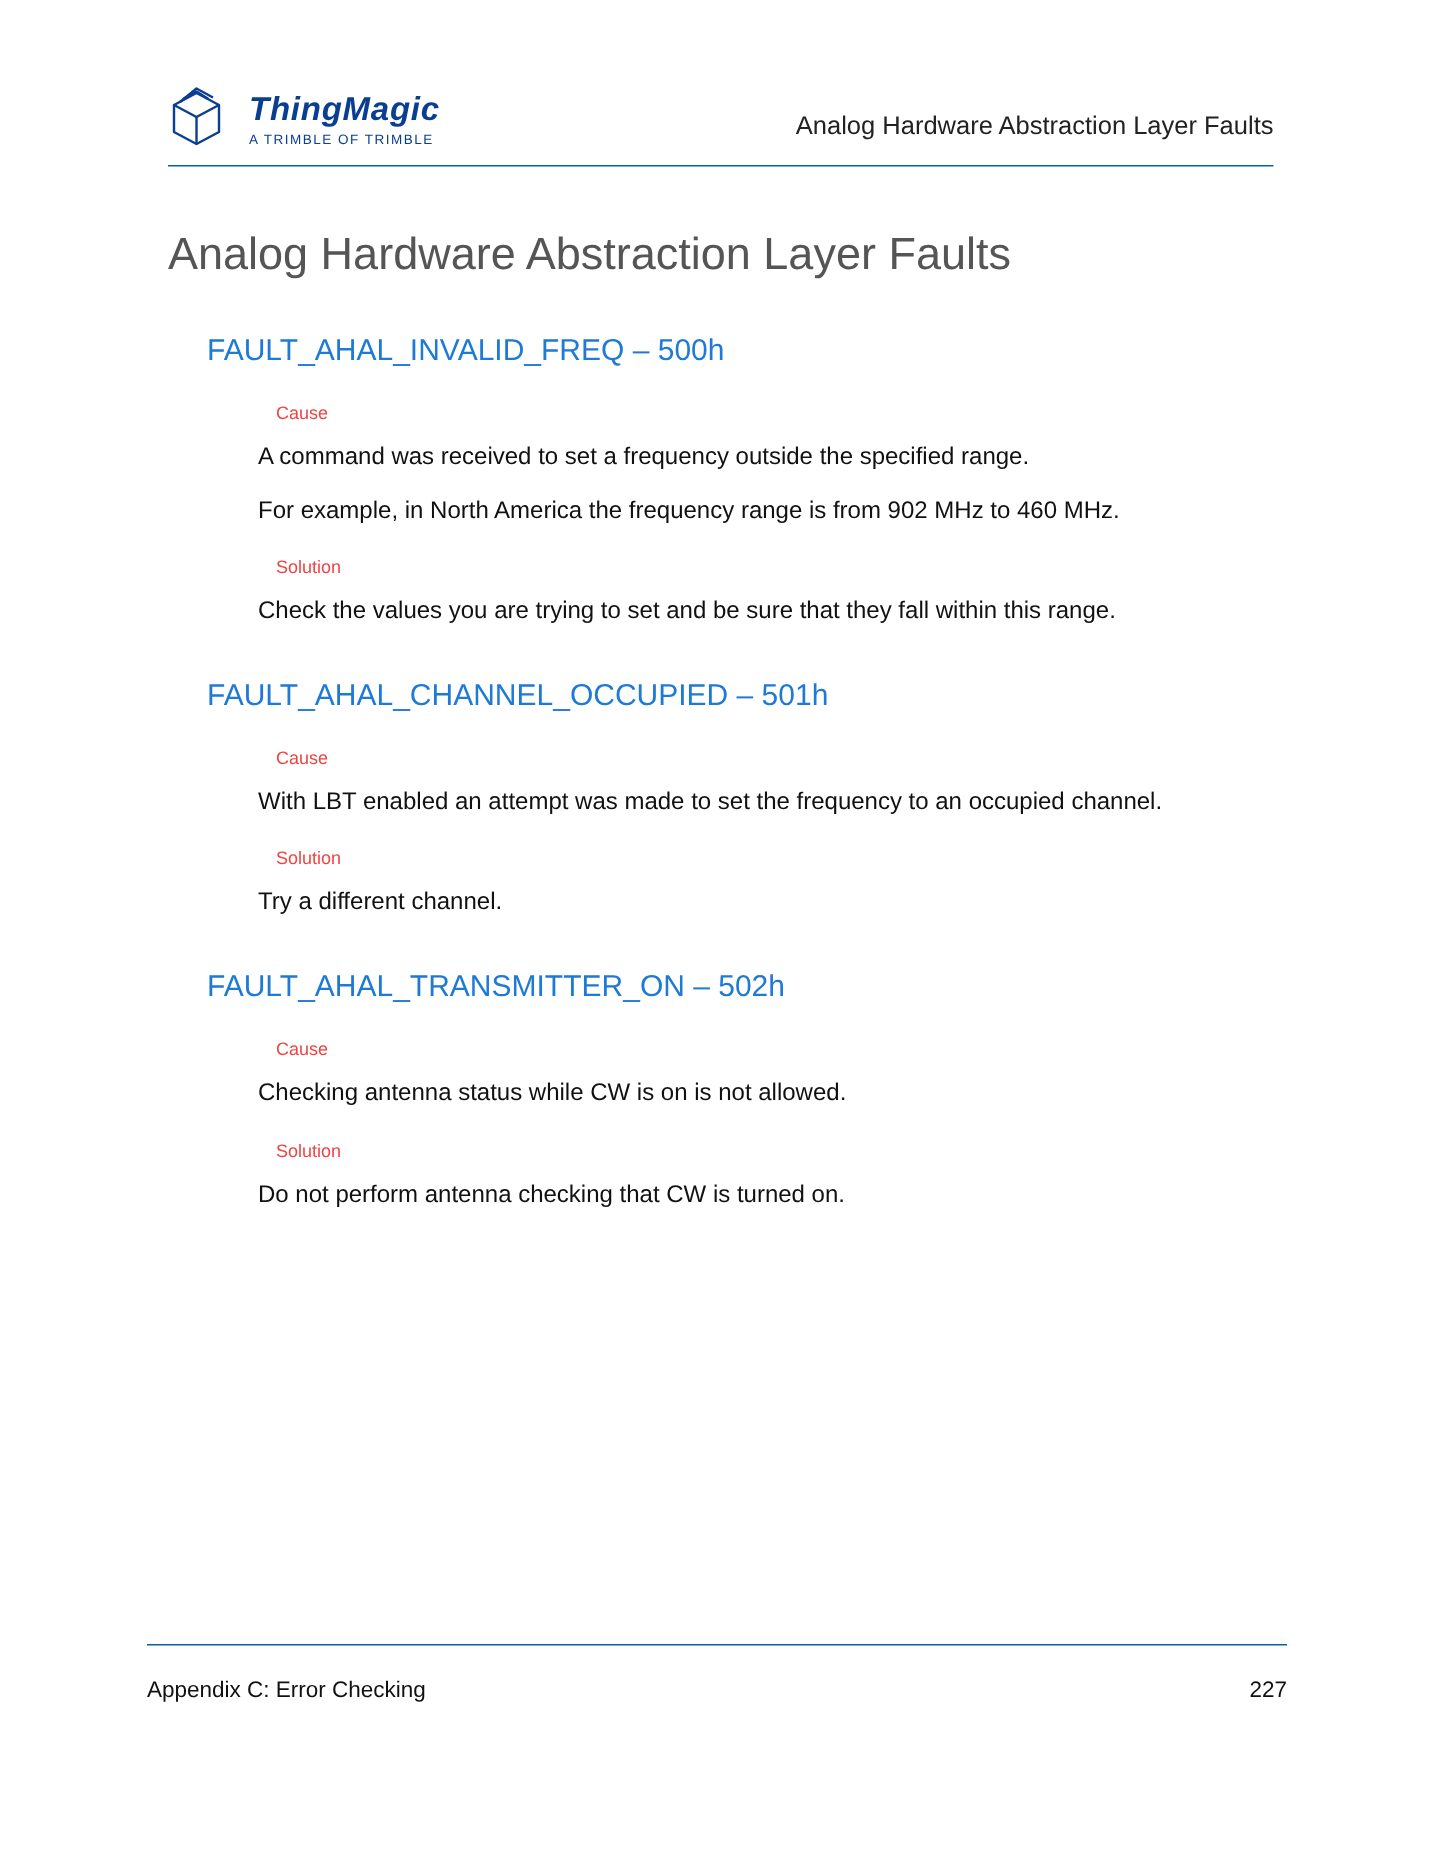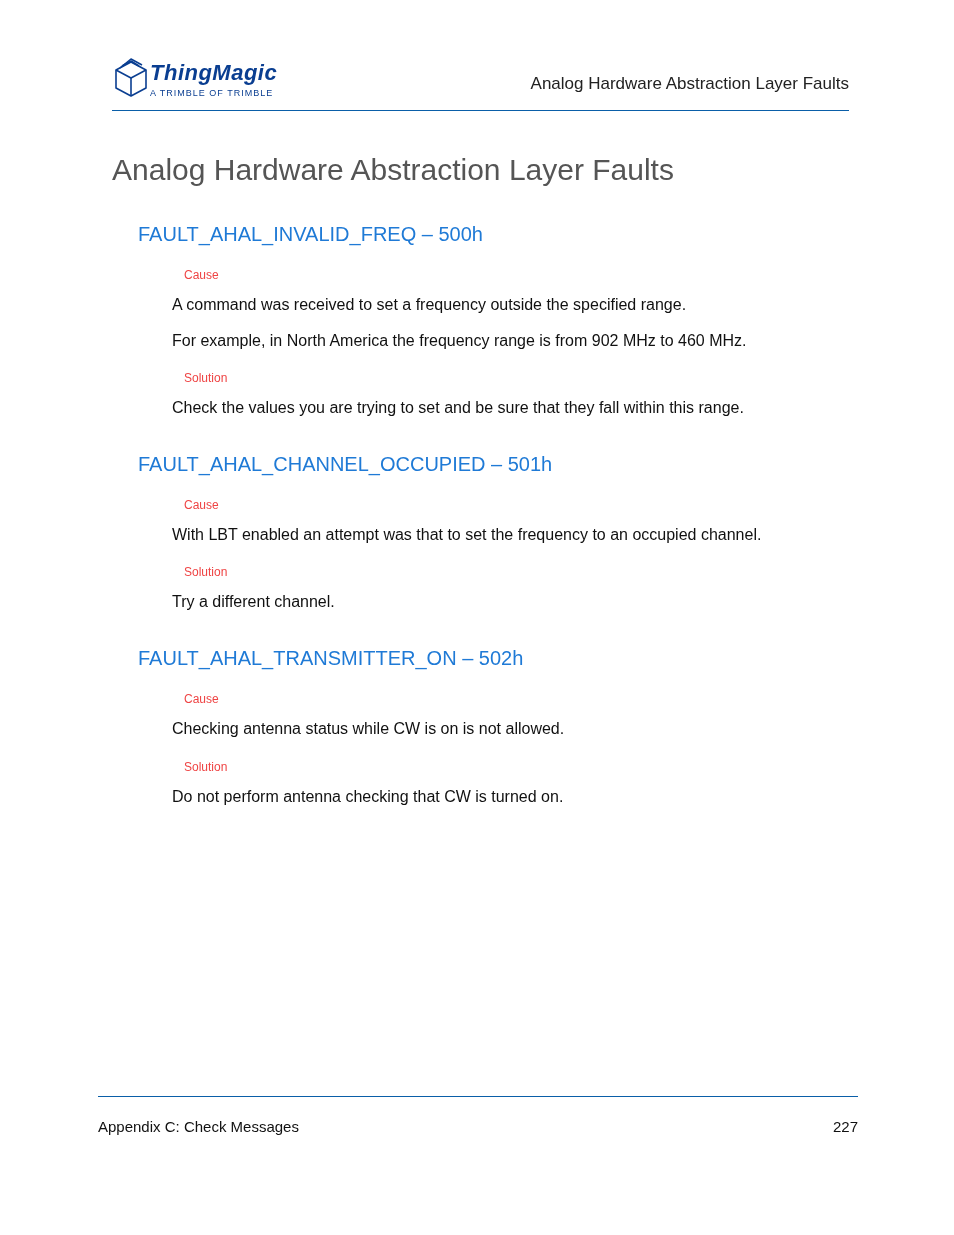--- a/index.html
+++ b/index.html
@@ -1,19 +1,19 @@
 <!DOCTYPE html>
 <html><head>
 <meta charset="utf-8">
 <style>
   * { box-sizing: border-box; margin: 0; padding: 0; }
   html, body { width: 954px; height: 1235px; background: #fff; font-family: Arial, Helvetica, sans-serif; color: #222; }
   .page { position: relative; width: 954px; height: 1235px; padding: 58px 105px 0 112px; }
   .header-row { display: flex; justify-content: space-between; align-items: flex-end; margin-bottom: 10px; }
-  .logo-block { display: flex; align-items: center; gap: 0; }
+  .logo-block { display: flex; align-items: center; gap: 16px; }
   .logo-text { display: flex; flex-direction: column; }
   .logo-name { font-style: italic; font-weight: bold; color: #0a3e91; font-size: 22px; letter-spacing: 0.5px; }
   .logo-sub { font-size: 9px; color: #0a3e91; letter-spacing: 1px; margin-top: 2px; }
   .header-title { font-size: 17px; color: #222; padding-bottom: 6px; }
   .rule-top { border: none; border-top: 1.5px solid #0a5ea8; margin-bottom: 42px; }
   h1.page-title { font-size: 30px; font-weight: 400; color: #555; margin-left: 0; margin-bottom: 36px; }
   h2.fault-heading { font-size: 20px; font-weight: 400; color: #1f7ad6; margin-left: 26px; margin-top: 34px; margin-bottom: 22px; }
   h3.subheading { font-size: 12px; font-weight: 400; color: #ef4444; margin-left: 72px; margin-top: 20px; margin-bottom: 12px; }
   p.body-text { font-size: 16px; color: #111; margin-left: 60px; margin-right: 10px; margin-bottom: 14px; line-height: 1.35; }
   .rule-bottom { position: absolute; left: 98px; right: 96px; bottom: 138px; border: none; border-top: 1.5px solid #0a5ea8; }
@@ -50,29 +50,29 @@
 
   <h2 class="fault-heading">FAULT_AHAL_INVALID_FREQ – 500h</h2>
   <h3 class="subheading">Cause</h3>
   <p class="body-text">A command was received to set a frequency outside the specified range.</p>
   <p class="body-text">For example, in North America the frequency range is from 902 MHz to 460 MHz.</p>
   <h3 class="subheading">Solution</h3>
   <p class="body-text">Check the values you are trying to set and be sure that they fall within this range.</p>
 
   <h2 class="fault-heading">FAULT_AHAL_CHANNEL_OCCUPIED – 501h</h2>
   <h3 class="subheading">Cause</h3>
-  <p class="body-text">With LBT enabled an attempt was that to set the frequency to an occupied channel.</p>
+  <p class="body-text">With LBT enabled an attempt was made to set the frequency to an occupied channel.</p>
   <h3 class="subheading">Solution</h3>
   <p class="body-text">Try a different channel.</p>
 
   <h2 class="fault-heading">FAULT_AHAL_TRANSMITTER_ON – 502h</h2>
   <h3 class="subheading">Cause</h3>
   <p class="body-text">Checking antenna status while CW is on is not allowed.</p>
   <h3 class="subheading">Solution</h3>
   <p class="body-text">Do not perform antenna checking that CW is turned on.</p>
 
   <hr class="rule-bottom">
   <div class="footer">
-    <span>Appendix C: Check Messages</span>
+    <span>Appendix C: Error Checking</span>
     <span>227</span>
   </div>
 
 </div>
 
 </body></html>

